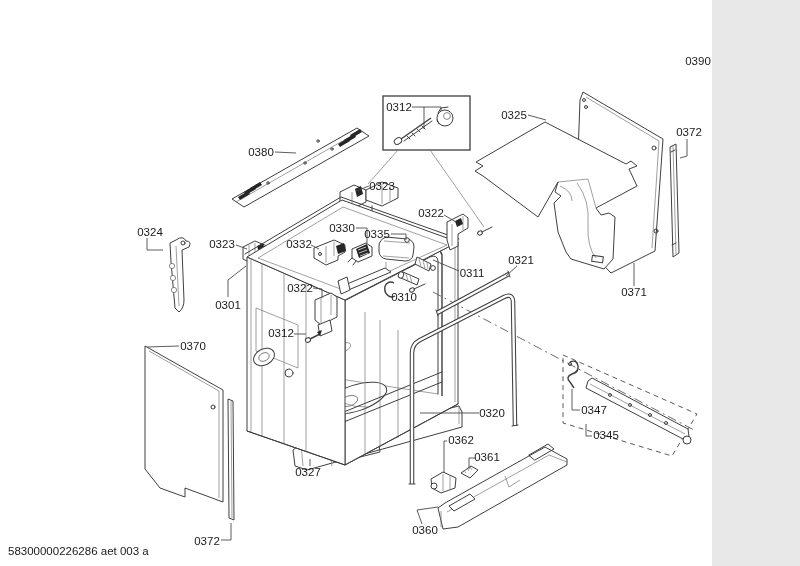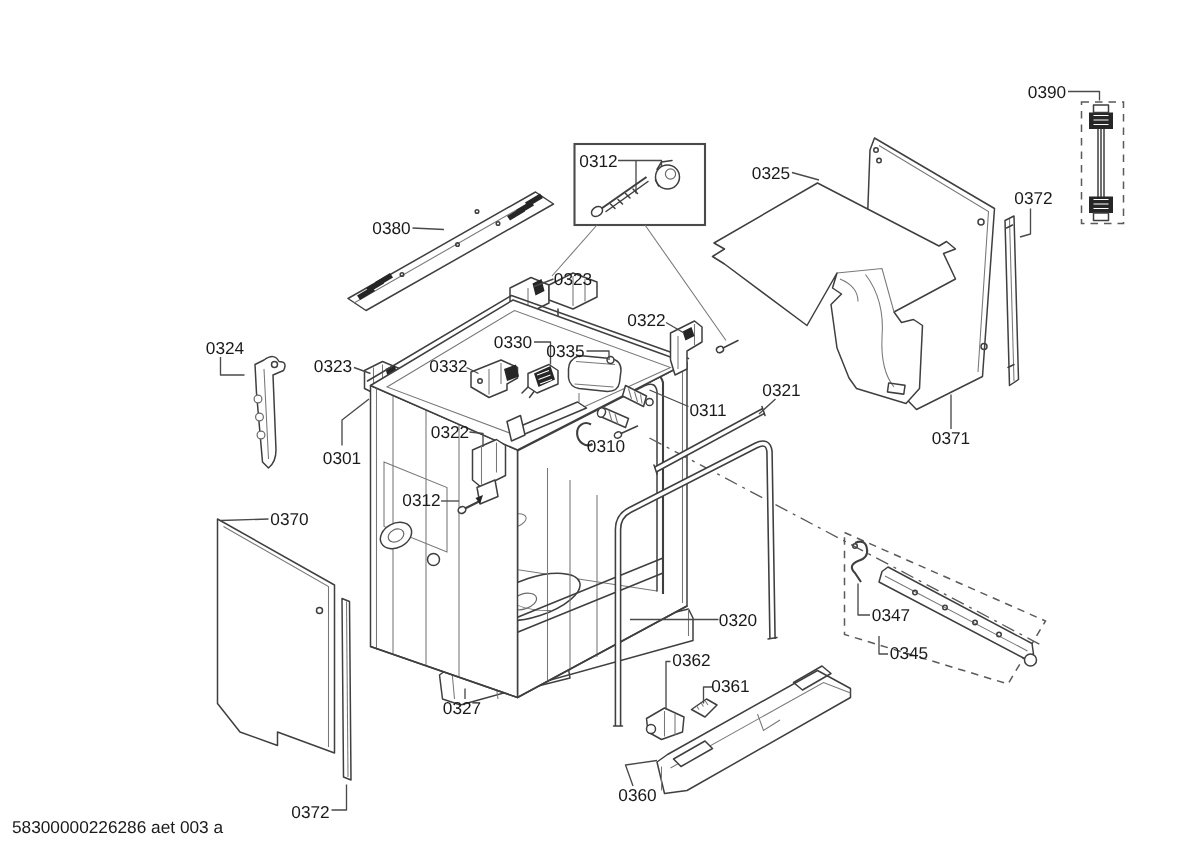--- a/index.html
+++ b/index.html
@@ -1,17 +1,17 @@
 <!DOCTYPE html>
 <html><head>
 <meta charset="utf-8">
 <style>
   html,body{margin:0;padding:0;background:#e8e8e8;}
   .canvas{
-    position:relative;width:800px;height:566px;background:#ffffff;
+    position:relative;width:712px;height:566px;background:#ffffff;
     font-family:"Liberation Sans",sans-serif;overflow:hidden;
   }
   svg{position:absolute;inset:0;display:block;}
   .ln{stroke:#3f3f3f;stroke-width:1;fill:none;stroke-linejoin:round;stroke-linecap:round;}
   .ln2{stroke:#3f3f3f;stroke-width:1.4;fill:none;stroke-linejoin:round;}
   .fw{stroke:#3f3f3f;stroke-width:1;fill:#ffffff;stroke-linejoin:round;}
   .fwl{stroke:#6a6a6a;stroke-width:.8;fill:#ffffff;}
   .thin{stroke:#777;stroke-width:.7;fill:none;}
   .dk{fill:#262626;stroke:none;}
   .tube{stroke:#3f3f3f;stroke-width:4.5;fill:none;stroke-linejoin:round;stroke-linecap:butt;}

